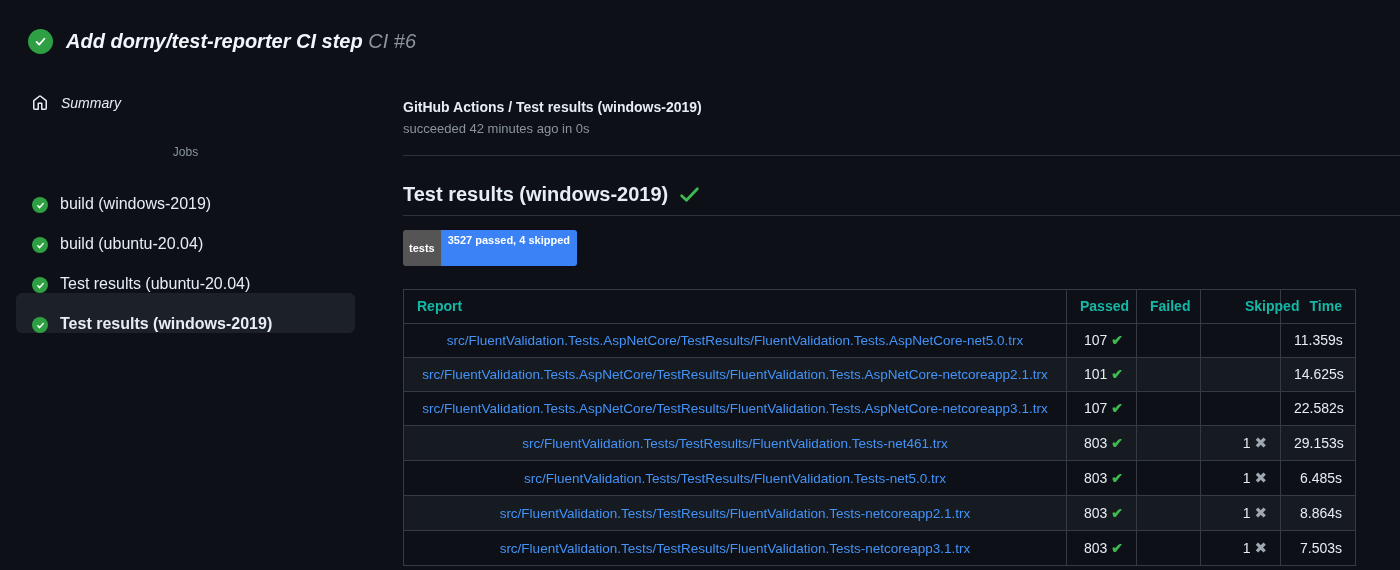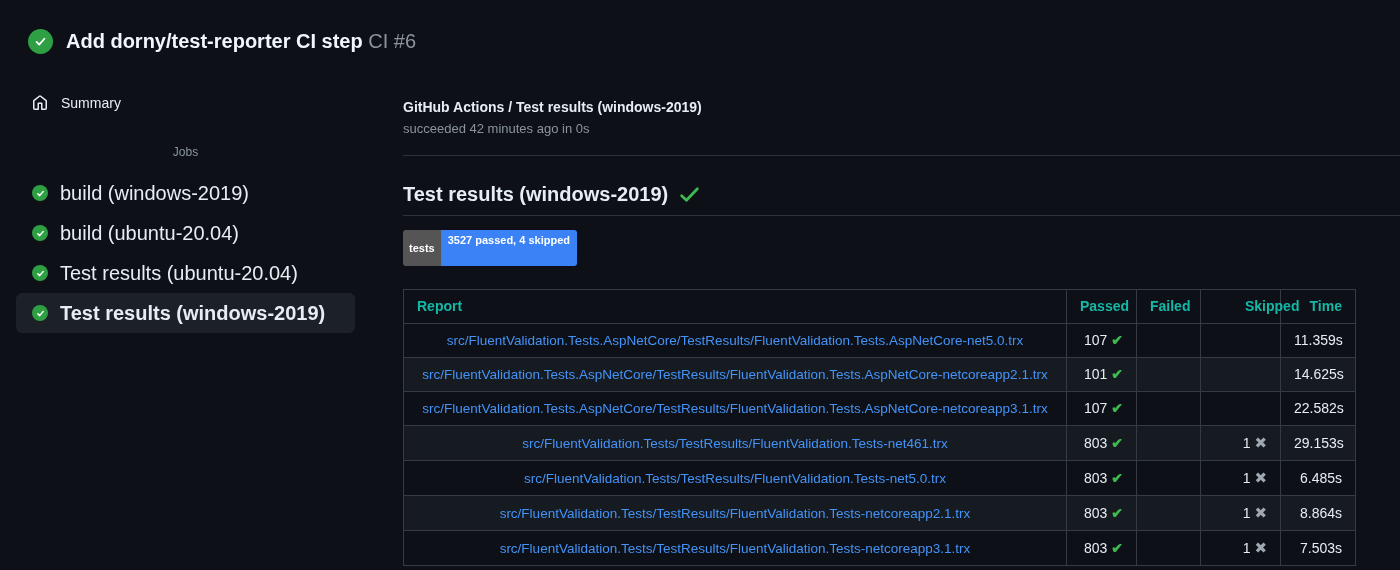--- a/index.html
+++ b/index.html
@@ -12,34 +12,34 @@
     overflow:hidden;
     position:relative;
   }
 
   
   .top-header { position:absolute; top:29px; left:28px; display:flex; align-items:center; gap:13px; }
   .status-circle {
     width:25px; height:25px; border-radius:50%; background:#2ea043;
     display:flex; align-items:center; justify-content:center; flex:none;
   }
-  .page-title { font-size:20px; font-weight:700; margin:0; color:#f0f6fc; white-space:nowrap; }
+  .page-title { font-size:20px; font-weight:700; margin:0; color:#f0f6fc; white-space:nowrap;font-style:italic; }
   .run-number { color:#8b949e; font-weight:400; }
 
   
   .sidebar { position:absolute; left:16px; top:85px; width:339px; }
   .summary-item {
     display:flex; align-items:center; gap:13px;
-    padding:10px 16px; border-radius:6px; font-size:14px; cursor:pointer;
+    padding:10px 16px; border-radius:6px; font-size:14px; cursor:pointer;font-style:italic;
   }
   .jobs-label { color:#8b949e; font-size:12px; padding:0 16px; margin:24px 0 0 0;text-align:center; }
   .jobs-list { margin-top:14px; }
   .job-item {
-    display:flex; align-items:center; gap:12px;
-    height:40px; padding:0 16px; border-radius:6px; font-size:20px; cursor:pointer;
+    display:flex; align-items:flex-end; gap:12px;
+    height:40px; padding:0 16px; border-radius:6px; font-size:16px; cursor:pointer;
     color:#e6edf3;
   }
   .job-item.selected { background:#1c2128; font-weight:700; }
   .job-check {
     width:16px; height:16px; border-radius:50%; background:#2ea043;
     display:flex; align-items:center; justify-content:center; flex:none;
   }
 
   
   .main { position:absolute; left:403px; top:99px; width:997px; }

